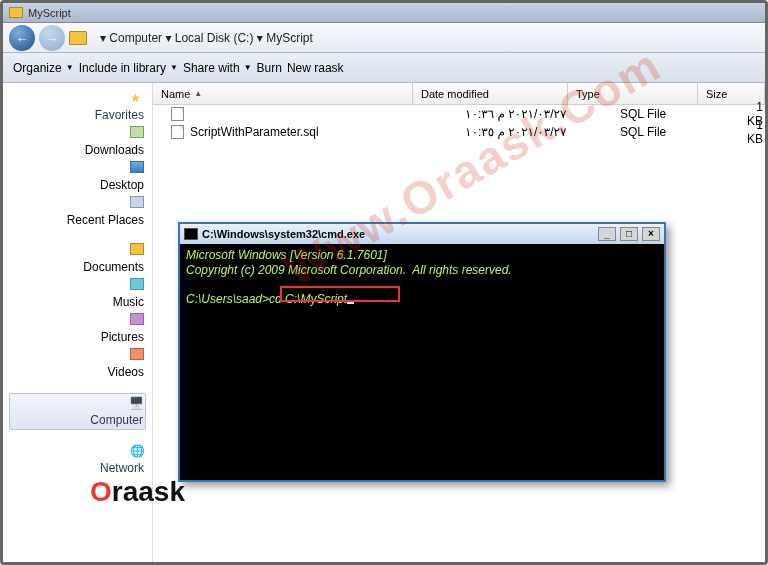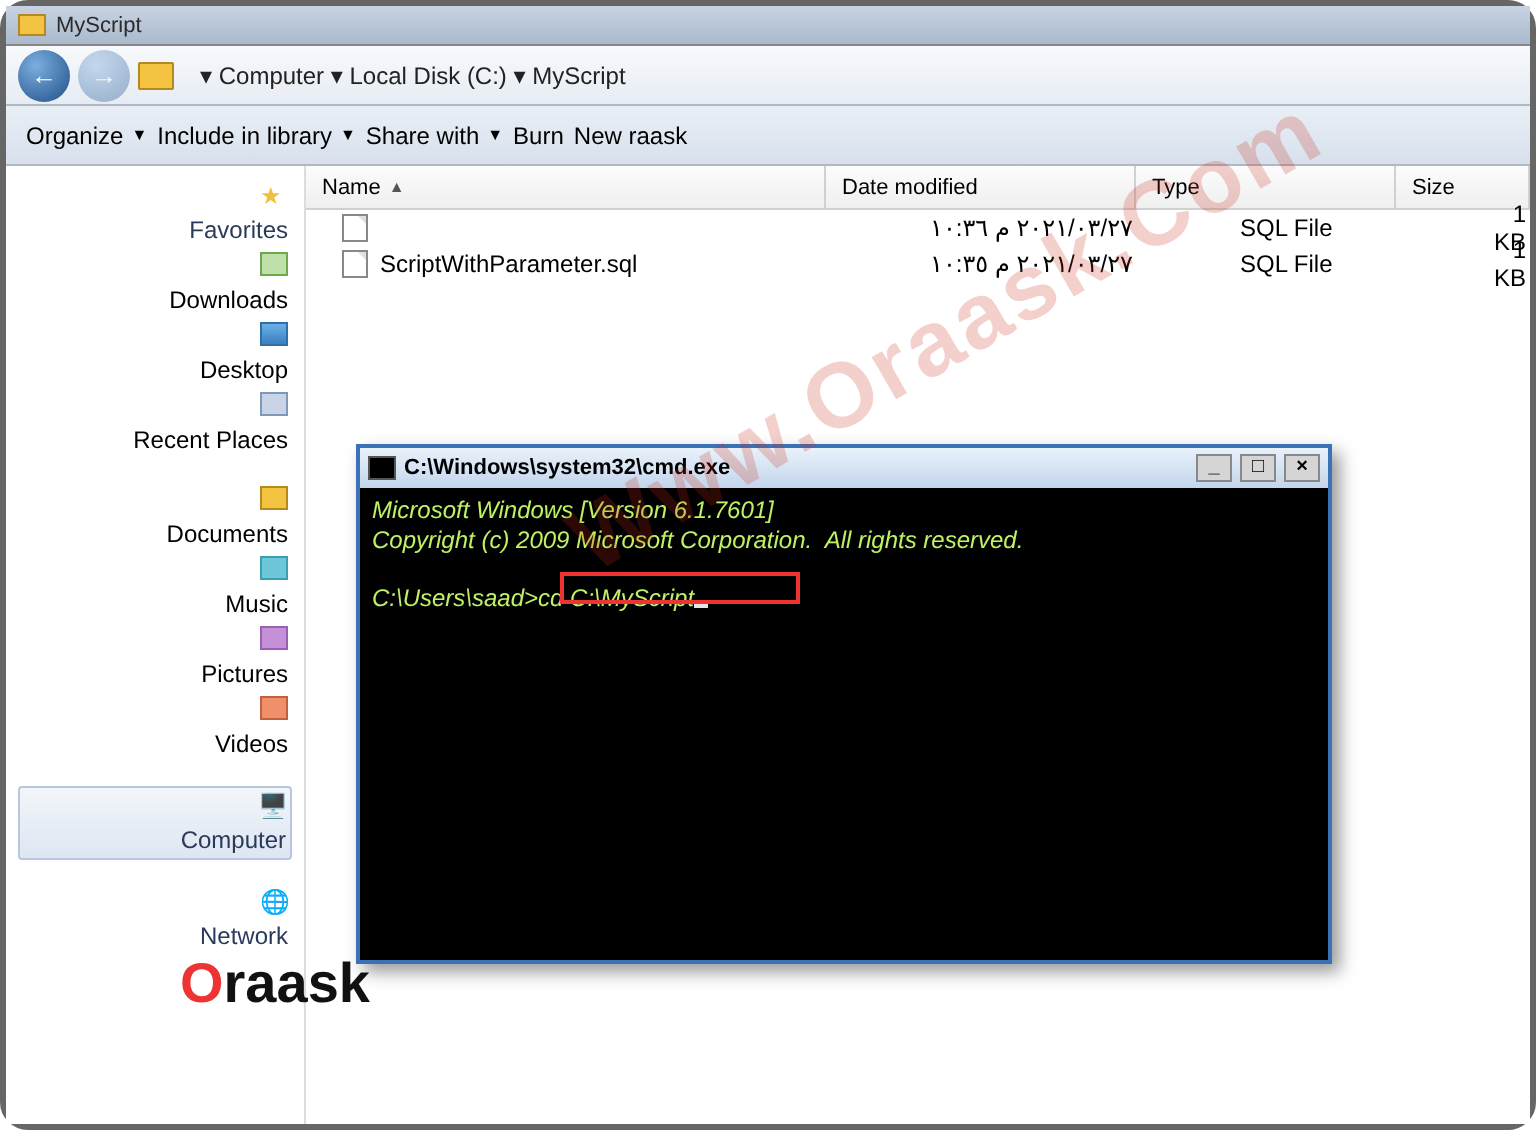--- a/index.html
+++ b/index.html
@@ -1,17 +1,17 @@
 <!DOCTYPE html>
 <html><head>
 <meta charset="utf-8">
 <style>
 * { box-sizing: border-box; margin: 0; padding: 0; font-family: 'Segoe UI', Tahoma, sans-serif; }
 body { width: 768px; height: 565px; background: #fff; position: relative; overflow: hidden; }
-.frame { position: absolute; inset: 0; border: 3px solid #666; border-radius: 14px; background: #ececec; box-shadow: inset 0 0 6px rgba(0,0,0,.4); }
+.frame { position: absolute; inset: 0; border: 3px solid #666; border-radius: 4px; background: #ececec; box-shadow: inset 0 0 6px rgba(0,0,0,.4); }
 .titlebar { height: 20px; background: linear-gradient(#c7d3e1, #aab9cd); display: flex; align-items: center; padding: 0 6px; font-size: 11px; color: #2b2b2b; border-bottom: 1px solid #888; }
 .nav { height: 30px; background: linear-gradient(#f7f9fc, #e7ecf3); display: flex; align-items: center; padding: 0 6px; gap: 4px; border-bottom: 1px solid #b0b8c5; }
 .nav .rnd { width: 26px; height: 26px; border-radius: 50%; background: radial-gradient(circle at 35% 30%, #7caee0, #1f4f86); display: flex; align-items: center; justify-content: center; color: #fff; font-size: 13px; }
 .nav .rnd.fwd { opacity: .4; }
 .nav .fld { width: 18px; height: 14px; background: #f4c341; border: 1px solid #b48a1f; border-radius: 1px; }
 .nav .crumb { font-size: 12px; color: #222; margin-left: 9px; }
 .toolbar { height: 30px; background: linear-gradient(#e9eff6, #d7e0ec); display: flex; align-items: center; gap: 5px; padding: 0 10px; font-size: 12px; border-bottom: 1px solid #b0b8c5; }
 .toolbar .item { display: flex; align-items: center; gap: 4px; }
 .toolbar .caret { font-size: 8px; }
 .body { display: flex; height: calc(100% - 80px); }

